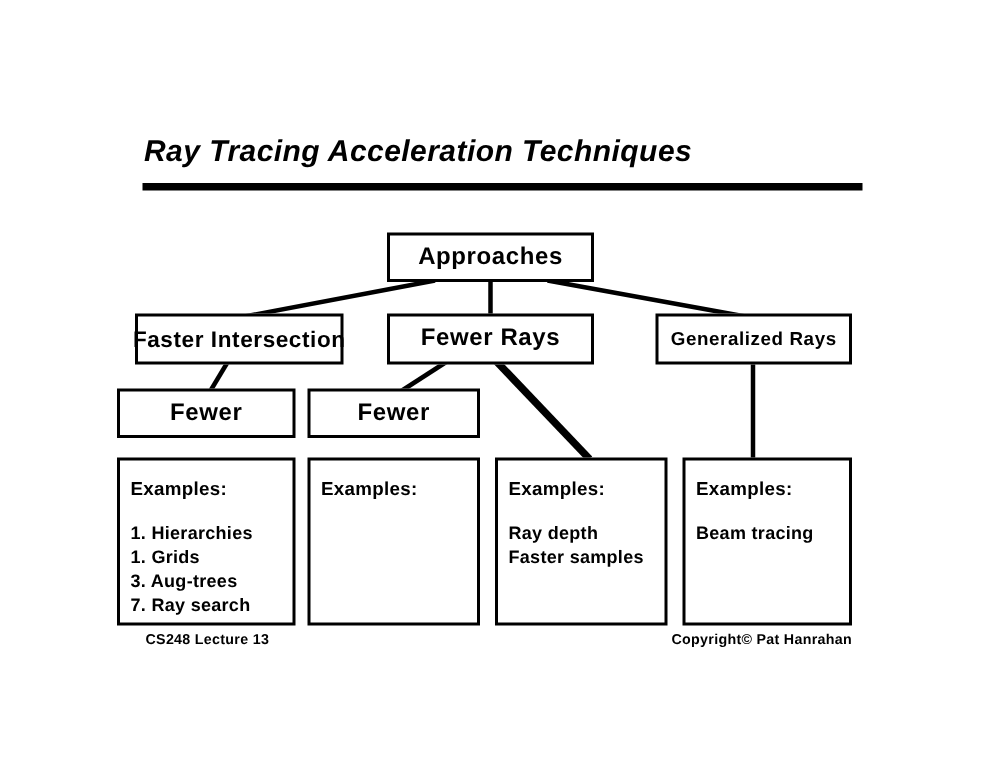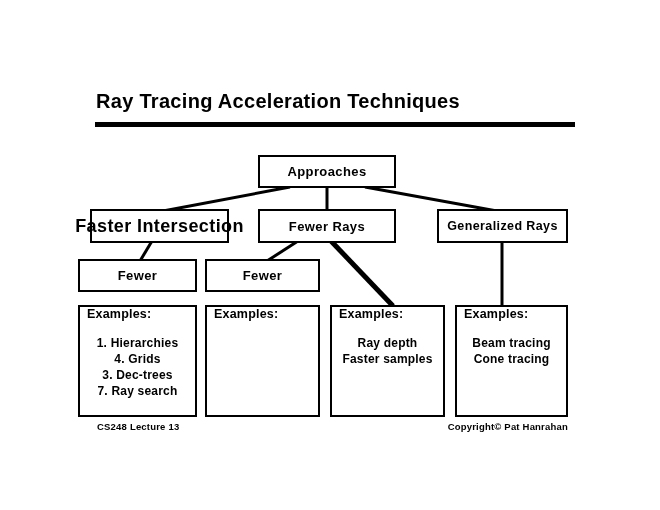--- a/index.html
+++ b/index.html
@@ -25,66 +25,67 @@
   }
   .title {
     position: absolute;
     left: 96px;
     top: 90px;
     margin: 0;
     font-size: 20px;
     letter-spacing: 0.3px;
     font-weight: bold;
     white-space: nowrap;
+    font-style: italic;
   }
   .rule {
     position: absolute;
     left: 95px;
     top: 122px;
     width: 480px;
     height: 5px;
     background: #000;
   }
   .box {
     position: absolute;
     box-sizing: border-box;
     background: #ffffff;
     border: 2px solid #000;
     display: flex;
     align-items: center;
     justify-content: center;
-    font-size: 13px;
+    font-size: 16px;
     letter-spacing: 0.4px;
     z-index: 1;
     white-space: nowrap;
   }
   .b-approaches   { left: 258px; top: 155px; width: 138px; height: 33px; }
-  .b-faster       { left: 90px;  top: 209px; width: 139px; height: 34px; font-size: 18px; }
+  .b-faster       { left: 90px;  top: 209px; width: 139px; height: 34px; font-size: 15px; }
   .b-fewer-rays   { left: 258px; top: 209px; width: 138px; height: 34px; }
   .b-generalized  { left: 437px; top: 209px; width: 131px; height: 34px; font-size: 12.5px; }
   .b-fewer-1      { left: 78px;  top: 259px; width: 119px; height: 33px; }
   .b-fewer-2      { left: 205px; top: 259px; width: 115px; height: 33px; }
   .examples-box {
     position: absolute;
     box-sizing: border-box;
     background: #ffffff;
     border: 2px solid #000;
     z-index: 1;
-    padding: 0 7px;
+    padding: 12px 7px;
     font-size: 12px;
     letter-spacing: 0.2px;
     white-space: nowrap;
   }
   .e1 { left: 78px;  top: 305px; width: 119px; height: 112px; }
   .e2 { left: 205px; top: 305px; width: 115px; height: 112px; }
   .e3 { left: 330px; top: 305px; width: 115px; height: 112px; }
   .e4 { left: 455px; top: 305px; width: 113px; height: 112px; }
   .ex-heading { font-size: 12.5px; }
   .ex-items { margin-top: 14px; }
-  .ex-items div { line-height: 16px; text-align: center; }
+  .ex-items div { line-height: 16px; }
   .footer {
     position: absolute;
     font-size: 9.5px;
     font-weight: bold;
     letter-spacing: 0.2px;
     white-space: nowrap;
   }
   .footer-left  { left: 97px; top: 421px; text-align: right; }
   .footer-right { right: 92px; top: 421px; }
 </style>
@@ -124,42 +125,41 @@
     <span>Fewer</span>
   </div>
   <div class="box b-fewer-2">
     <span>Fewer</span>
   </div>
 
   <div class="examples-box e1">
     <div class="ex-heading">Examples:</div>
     <div class="ex-items">
       <div>1. Hierarchies</div>
-      <div>4. Grids</div>
-      <div>3. Dec-trees</div>
+      <div>1. Grids</div>
+      <div>3. Aug-trees</div>
       <div>7. Ray search</div>
     </div>
   </div>
 
   <div class="examples-box e2">
     <div class="ex-heading">Examples:</div>
   </div>
 
   <div class="examples-box e3">
     <div class="ex-heading">Examples:</div>
     <div class="ex-items">
       <div>Ray depth</div>
       <div>Faster samples</div>
     </div>
   </div>
 
   <div class="examples-box e4">
     <div class="ex-heading">Examples:</div>
     <div class="ex-items">
       <div>Beam tracing</div>
-      <div>Cone tracing</div>
     </div>
   </div>
 
   <div class="footer footer-left">CS248 Lecture 13</div>
   <div class="footer footer-right">Copyright© Pat Hanrahan</div>
 
 </div>
 
 </body></html>

